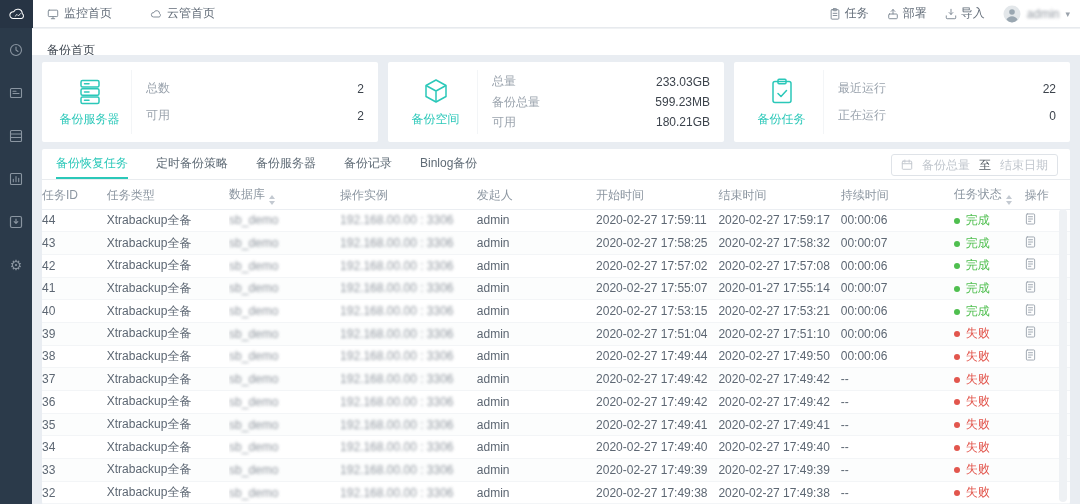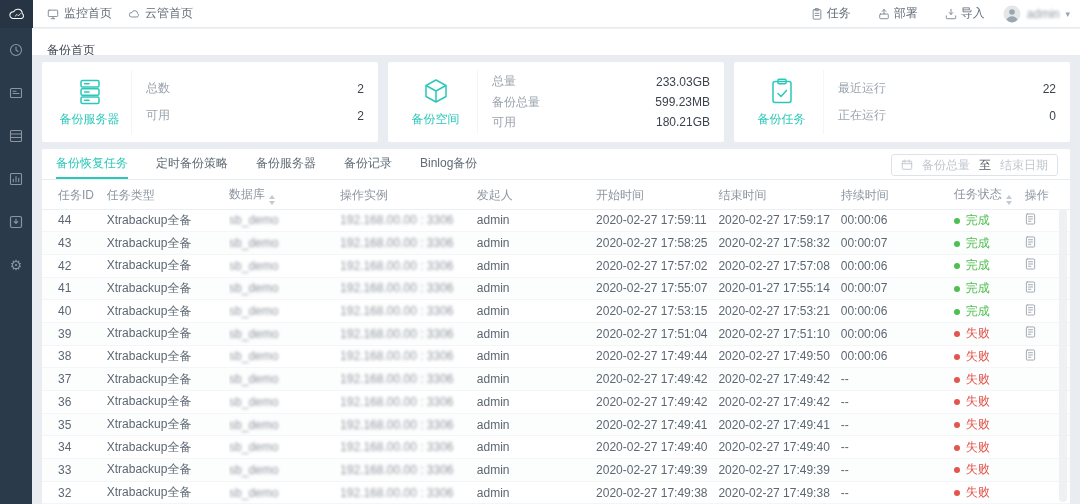--- a/index.html
+++ b/index.html
@@ -3,21 +3,21 @@
 <meta charset="utf-8">
 <style>
   * { margin:0; padding:0; box-sizing:border-box; }
   html,body { width:1080px; height:504px; overflow:hidden; background:#e9edf2;
     font-family:"Liberation Sans","DejaVu Sans",sans-serif; font-size:12px; color:#5d6773; }
 
   
   .topbar { position:absolute; top:0; left:0; right:0; height:28px; background:#fff;
     border-bottom:1px solid #e7eaee; display:flex; align-items:center; z-index:5; }
   .logo { width:33px; height:28px; background:#273444; display:flex; align-items:center; justify-content:center; cursor:pointer; }
-  .topnav { display:flex; align-items:center; gap:16px; margin-left:14px; }
+  .topnav { display:flex; align-items:center; gap:38px; margin-left:14px; }
   .nav-item { display:flex; align-items:center; gap:5px; color:#636d79; cursor:pointer; }
   .top-right { margin-left:auto; display:flex; align-items:center; gap:18px; margin-right:10px; color:#636d79; }
   .top-right .nav-item { gap:4px; }
   .user { display:flex; align-items:center; gap:6px; cursor:pointer; }
   .blurred { filter:blur(1.7px); opacity:.8; color:#7a828c; }
   .caret { color:#9aa2ab; font-size:9px; }
   .ic { display:inline-flex; align-items:center; justify-content:center; color:#8a95a1; }
   .nav-item .ic, .user .ic { color:#7d8894; }
 
   
@@ -53,21 +53,21 @@
   .tab.active { color:#2bc8b9; border-bottom-color:#2bc8b9; }
   .date-filter { position:absolute; right:12px; top:5px; height:22px; border:1px solid #dfe3e8; border-radius:3px;
     display:flex; align-items:center; gap:9px; padding:0 9px; background:#fff; cursor:pointer; }
   .date-filter .ph { color:#c0c6cd; }
   .date-filter .sep { color:#555c64; }
 
   table { width:100%; border-collapse:collapse; table-layout:fixed; margin-top:2px; }
   th { font-weight:normal; color:#8c96a1; text-align:left; height:27px; border-bottom:1px solid #ebeef2;
     white-space:nowrap; overflow:hidden; }
   td { height:22.7px; border-bottom:1px solid #f3f5f7; color:#5d6773; white-space:nowrap; overflow:hidden; }
-  th:first-child, td:first-child { padding-left:16px; }
+  th:first-child, td:first-child { }
   tbody tr:nth-child(even) td { background:#fcfdfd; }
   .sort { display:inline-flex; flex-direction:column; margin-left:4px; vertical-align:-1px; }
   .sort i { width:0; height:0; border-left:3.5px solid transparent; border-right:3.5px solid transparent; display:block; }
   .sort .up { border-bottom:4px solid #c3c9d1; margin-bottom:2px; }
   .sort .dn { border-top:4px solid #c3c9d1; }
   .dot { width:6px; height:6px; border-radius:50%; display:inline-block; margin-right:6px; }
   .s-ok .dot { background:#4fbf4f; } .s-ok { color:#4fbf4f; }
   .s-fail .dot { background:#e2564d; } .s-fail { color:#e2564d; }
   .log-btn { background:none; border:none; color:#9aa3ad; cursor:pointer; padding:0; display:inline-flex; }
   .scroll-track { position:absolute; right:3px; top:60px; bottom:2px; width:8px; background:#eef1f4; border-radius:4px; cursor:pointer; }
@@ -97,21 +97,21 @@
       <a class="nav-item">
         <span class="ic">
           <svg width="12" height="12" viewBox="0 0 14 14" fill="none" stroke="currentColor" stroke-width="1.1">
             <path d="M4.2 10.5a2.6 2.6 0 1 1 .4-5.17A3.4 3.4 0 0 1 11.2 6.6a2.15 2.15 0 0 1-.6 3.9z"></path>
           </svg>
         </span>
         <span>云管首页</span>
       </a>
     </nav>
   <div class="top-right">
-    <div id="topactions" style="display:flex;align-items:center;gap:27px">
+    <div id="topactions" style="display:flex;align-items:center;gap:18px">
         <a class="nav-item">
           <span class="ic">
             <svg width="12" height="12" viewBox="0 0 14 14" fill="none" stroke="currentColor" stroke-width="1.1" stroke-linecap="round">
               <rect x="2.5" y="2" width="9" height="11" rx="1"></rect>
               <rect x="5" y="0.8" width="4" height="2.4" rx="0.6"></rect>
               <path d="M4.8 6.2h4.4M4.8 8.8h4.4"></path>
             </svg>
           </span>
           <span>任务</span>
         </a>

